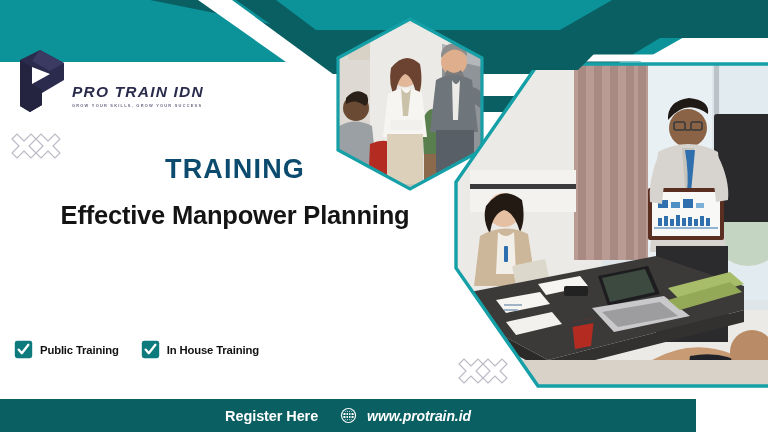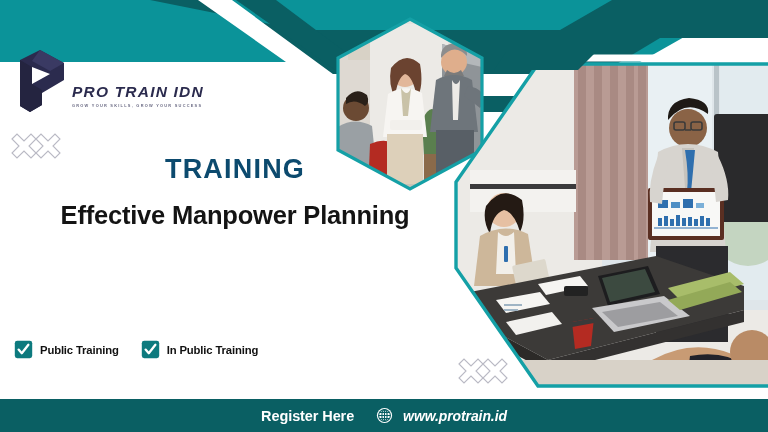--- a/index.html
+++ b/index.html
@@ -76,21 +76,21 @@
   }
   .ttype { display:flex; align-items:center; gap:7px; }
   .ttype .box { width:19px; height:19px; flex:0 0 auto; display:block; }
   .ttype .lbl {
     font-size:11.3px; font-weight:bold; color:#111111;
     letter-spacing:-0.15px; white-space:nowrap;
   }
 
   
   #footer-bar {
-    position:absolute; left:0; bottom:0; width:768px; height:33px;
+    position:absolute; left:0; bottom:0; width:696px; height:33px;
     background:#0a5f63; z-index:6;
     display:flex; align-items:center; justify-content:center; gap:22px;
   }
   #register-here {
     font-size:14.5px; font-weight:bold; color:#ffffff;
     letter-spacing:-0.1px;
   }
   #footer-site { display:flex; align-items:center; gap:10px; }
   #globe-icon { width:17px; height:17px; display:block; }
   #website-url {
@@ -316,21 +316,21 @@
         <path d="M4.6,9.6 L7.8,13.2 L14.4,4.8" fill="none" stroke="#ffffff" stroke-width="2.3" stroke-linecap="round" stroke-linejoin="round"></path>
       </svg>
       <span class="lbl">Public Training</span>
     </div>
 
     <div class="ttype">
       <svg class="box" viewBox="0 0 19 19">
         <rect x="0.8" y="0.8" width="17.4" height="17.4" rx="2.4" fill="#0d7a7e"></rect>
         <path d="M4.6,9.6 L7.8,13.2 L14.4,4.8" fill="none" stroke="#ffffff" stroke-width="2.3" stroke-linecap="round" stroke-linejoin="round"></path>
       </svg>
-      <span class="lbl">In Public Training</span>
+      <span class="lbl">In House Training</span>
     </div>
 
 
   </div>
 
   <div id="footer-bar">
     <span id="register-here">Register Here</span>
     <span id="footer-site">
       <svg id="globe-icon" viewBox="0 0 17 17">
         <circle cx="8.5" cy="8.5" r="7.6" fill="#ffffff"></circle>

